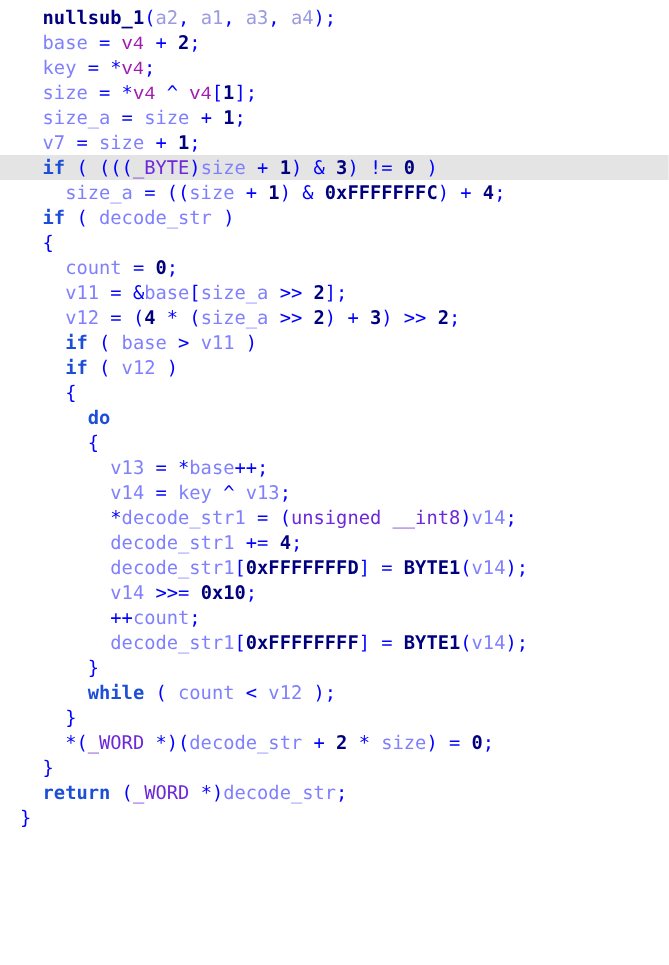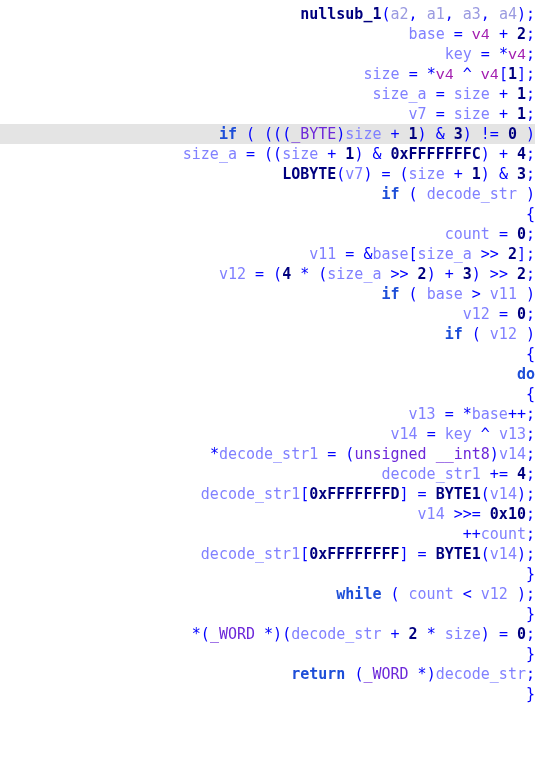--- a/index.html
+++ b/index.html
@@ -24,23 +24,22 @@
     padding-top: 4px;
     box-sizing: border-box;
   }
 
   .line {
     display: block;
     height: 20px;
     line-height: 20px;
     font-size: 15px;
     white-space: pre;
-    padding-left: 28px;
+    padding-left: 16px;
     letter-spacing: 0px;
-    text-align: right;
   }
   .line.hl {
     background: #e4e4e4;
   }
 
   
   .k    { color: #1d4ed8; font-weight: bold; }   
   .fn   { color: #00007f; font-weight: bold; }   
   .var  { color: #8080ff; margin-top: 12px; }                      
   .arg  { color: #9a9ae0; }                      
@@ -66,28 +65,26 @@
 
 <div id="code">
     <div class="line">  <span class="fn">nullsub_1</span><span class="op">(</span><span class="arg">a2</span><span class="op">,</span> <span class="arg">a1</span><span class="op">,</span> <span class="arg">a3</span><span class="op">,</span> <span class="arg">a4</span><span class="op">)</span><span class="op">;</span></div>
     <div class="line">  <span class="var">base</span> <span class="op">=</span> <span class="gvar">v4</span> <span class="op">+</span> <span class="num">2</span><span class="op">;</span></div>
     <div class="line">  <span class="var">key</span> <span class="op">=</span> <span class="op">*</span><span class="gvar">v4</span><span class="op">;</span></div>
     <div class="line">  <span class="var">size</span> <span class="op">=</span> <span class="op">*</span><span class="gvar">v4</span> <span class="op">^</span> <span class="gvar">v4</span><span class="op">[</span><span class="num">1</span><span class="op">]</span><span class="op">;</span></div>
     <div class="line">  <span class="var">size_a</span> <span class="op">=</span> <span class="var">size</span> <span class="op">+</span> <span class="num">1</span><span class="op">;</span></div>
     <div class="line">  <span class="var">v7</span> <span class="op">=</span> <span class="var">size</span> <span class="op">+</span> <span class="num">1</span><span class="op">;</span></div>
     <div class="line hl">  <span class="k">if</span> <span class="op">(</span> <span class="op">(</span><span class="op">(</span><span class="op">(</span><span class="ty">_BYTE</span><span class="op">)</span><span class="var">size</span> <span class="op">+</span> <span class="num">1</span><span class="op">)</span> <span class="op">&amp;</span> <span class="num">3</span><span class="op">)</span> <span class="op">!</span><span class="op">=</span> <span class="num">0</span> <span class="op">)</span></div>
     <div class="line">    <span class="var">size_a</span> <span class="op">=</span> <span class="op">(</span><span class="op">(</span><span class="var">size</span> <span class="op">+</span> <span class="num">1</span><span class="op">)</span> <span class="op">&amp;</span> <span class="num">0xFFFFFFFC</span><span class="op">)</span> <span class="op">+</span> <span class="num">4</span><span class="op">;</span></div>
-    <div class="line">  <span class="fn">LOBYTE</span><span class="op">(</span><span class="var">v7</span><span class="op">)</span> <span class="op">=</span> <span class="op">(</span><span class="var">size</span> <span class="op">+</span> <span class="num">1</span><span class="op">)</span> <span class="op">&amp;</span> <span class="num">3</span><span class="op">;</span></div>
     <div class="line">  <span class="k">if</span> <span class="op">(</span> <span class="var">decode_str</span> <span class="op">)</span></div>
     <div class="line">  <span class="brc">{</span></div>
     <div class="line">    <span class="var">count</span> <span class="op">=</span> <span class="num">0</span><span class="op">;</span></div>
     <div class="line">    <span class="var">v11</span> <span class="op">=</span> <span class="op">&amp;</span><span class="var">base</span><span class="op">[</span><span class="var">size_a</span> <span class="op">&gt;</span><span class="op">&gt;</span> <span class="num">2</span><span class="op">]</span><span class="op">;</span></div>
     <div class="line">    <span class="var">v12</span> <span class="op">=</span> <span class="op">(</span><span class="num">4</span> <span class="op">*</span> <span class="op">(</span><span class="var">size_a</span> <span class="op">&gt;</span><span class="op">&gt;</span> <span class="num">2</span><span class="op">)</span> <span class="op">+</span> <span class="num">3</span><span class="op">)</span> <span class="op">&gt;</span><span class="op">&gt;</span> <span class="num">2</span><span class="op">;</span></div>
     <div class="line">    <span class="k">if</span> <span class="op">(</span> <span class="var">base</span> <span class="op">&gt;</span> <span class="var">v11</span> <span class="op">)</span></div>
-    <div class="line">      <span class="var">v12</span> <span class="op">=</span> <span class="num">0</span><span class="op">;</span></div>
     <div class="line">    <span class="k">if</span> <span class="op">(</span> <span class="var">v12</span> <span class="op">)</span></div>
     <div class="line">    <span class="brc">{</span></div>
     <div class="line">      <span class="k">do</span></div>
     <div class="line">      <span class="brc">{</span></div>
     <div class="line">        <span class="var">v13</span> <span class="op">=</span> <span class="op">*</span><span class="var">base</span><span class="op">+</span><span class="op">+</span><span class="op">;</span></div>
     <div class="line">        <span class="var">v14</span> <span class="op">=</span> <span class="var">key</span> <span class="op">^</span> <span class="var">v13</span><span class="op">;</span></div>
     <div class="line">        <span class="op">*</span><span class="var">decode_str1</span> <span class="op">=</span> <span class="op">(</span><span class="ty">unsigned</span> <span class="ty">__int8</span><span class="op">)</span><span class="var">v14</span><span class="op">;</span></div>
     <div class="line">        <span class="var">decode_str1</span> <span class="op">+</span><span class="op">=</span> <span class="num">4</span><span class="op">;</span></div>
     <div class="line">        <span class="var">decode_str1</span><span class="op">[</span><span class="num">0xFFFFFFFD</span><span class="op">]</span> <span class="op">=</span> <span class="fn">BYTE1</span><span class="op">(</span><span class="var">v14</span><span class="op">)</span><span class="op">;</span></div>
     <div class="line">        <span class="var">v14</span> <span class="op">&gt;</span><span class="op">&gt;</span><span class="op">=</span> <span class="num">0x10</span><span class="op">;</span></div>

